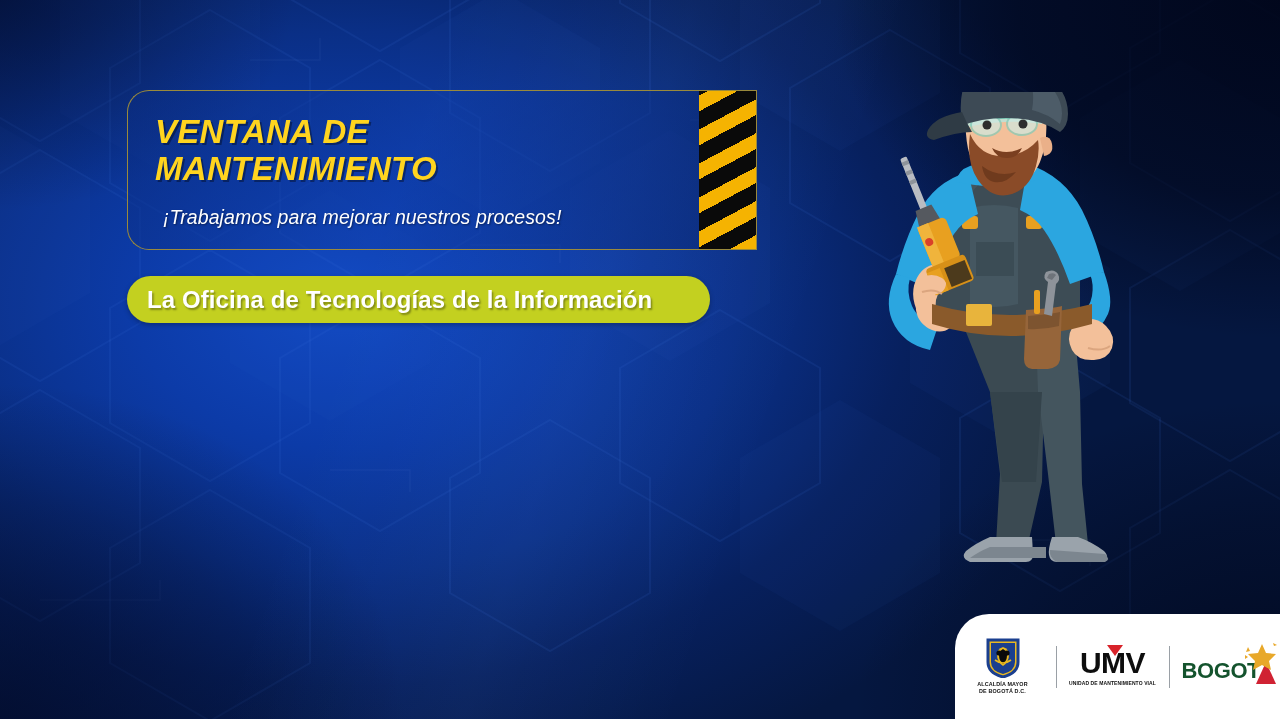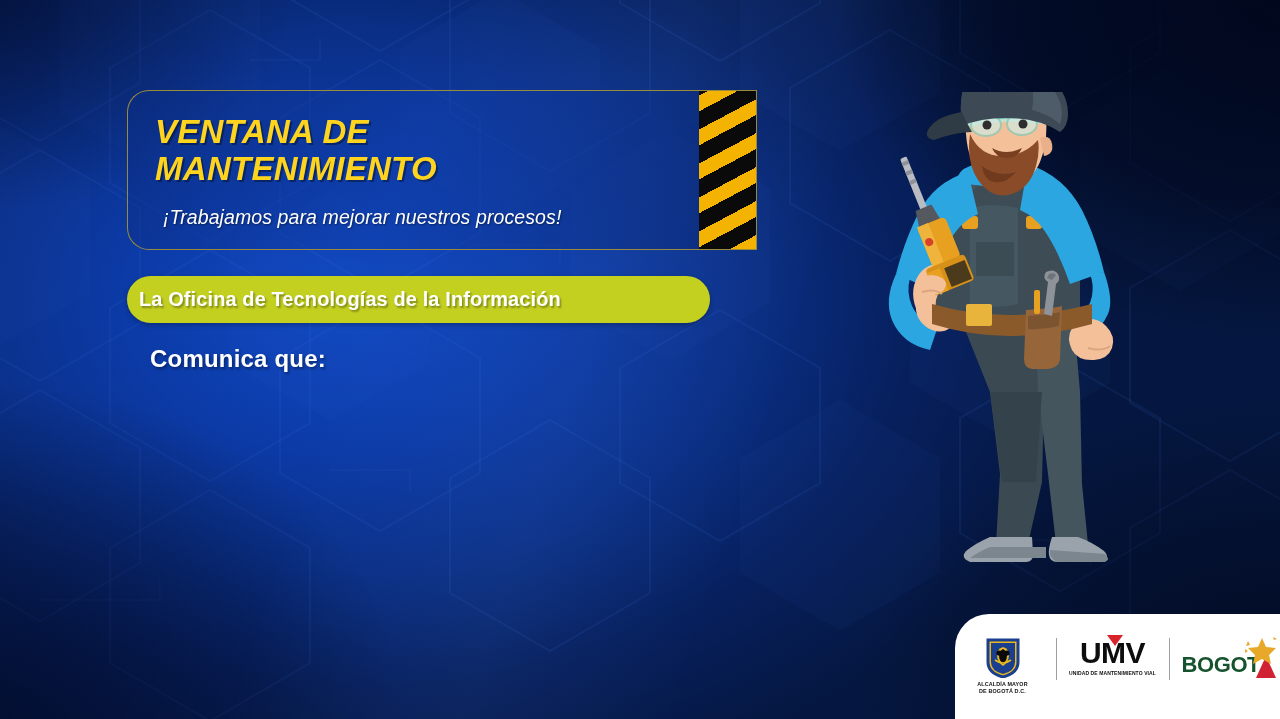--- a/index.html
+++ b/index.html
@@ -60,42 +60,42 @@
   }
 
   
   .pill{
     position:absolute;left:127px;top:276px;width:583px;height:47px;
     background:#c3d020;border-radius:24px;
     display:flex;align-items:center;
     box-shadow:0 2px 5px rgba(0,0,0,.28);
   }
   .pill-text{
-    color:#ffffff;font-weight:bold;font-size:20px;letter-spacing:.1px;
-    margin-left:12px;text-shadow:1.5px 1.5px 2px rgba(0,0,0,.35);
+    color:#ffffff;font-weight:bold;font-size:24px;letter-spacing:.1px;
+    margin-left:20px;text-shadow:1.5px 1.5px 2px rgba(0,0,0,.35);
   }
 
   
   .comunica{
     position:absolute;left:150px;top:345px;
     color:#ffffff;font-weight:bold;font-size:24px;letter-spacing:.2px;
     text-shadow:1.5px 1.5px 3px rgba(0,0,0,.4);
   }
 
   
   .worker{position:absolute;left:830px;top:92px;width:340px;height:490px;}
   .worker svg{display:block;width:100%;height:100%;}
 
   
   .logocard{
     position:absolute;left:955px;top:614px;width:325px;height:105px;
     background:#ffffff;border-radius:34px 0 0 0;
     display:flex;align-items:center;justify-content:center;
   }
-  .logorow{display:flex;gap:0;}
+  .logorow{display:flex;align-items:center;gap:0;}
   .logo-alc{display:flex;flex-direction:column;align-items:center;width:86px;}
   .alc-shield svg{display:block;}
   .alc-text{
     margin-top:3px;color:#111;font-weight:bold;font-size:5.4px;
     line-height:6.6px;letter-spacing:.15px;text-align:center;white-space:pre-line;
   }
   .divider{width:1px;height:42px;background:#9aa0a6;margin:0 10px;}
   .logo-umv{display:flex;flex-direction:column;align-items:center;width:92px;}
   .umv-mark{position:relative;display:flex;align-items:flex-start;}
   .umv-let{
@@ -189,21 +189,20 @@
 MANTENIMIENTO</h1>
       <p class="banner-sub">¡Trabajamos para mejorar nuestros procesos!</p>
     </div>
     <div class="hazard"></div>
   </div>
 
   <div class="pill">
     <span class="pill-text">La Oficina de Tecnologías de la Información</span>
   </div>
 
-  <div class="comunica">Comunica que:</div>
 
   <div class="worker">
     <svg viewBox="0 0 340 490" xmlns="http://www.w3.org/2000/svg">
 
       <path d="M126 215 L205 215 L214 300 L212 390 L198 452 L166 452 L170 382 L160 300 Z" fill="#3b4a52"></path>
       <path d="M205 215 L243 218 L250 300 L252 392 L258 452 L226 452 L218 382 L208 300 Z" fill="#44555e"></path>
       <path d="M160 300 L212 300 L206 390 L172 390 Z" fill="#34434b"></path>
 
       <path d="M160 445 q-14 6 -24 14 q-6 7 4 11 h56 q7 0 7 -8 l-1 -17 z" fill="#9aa3ab"></path>
       <path d="M160 455 q-12 5 -20 11 h76 v-11 z" fill="#7c868f"></path>

